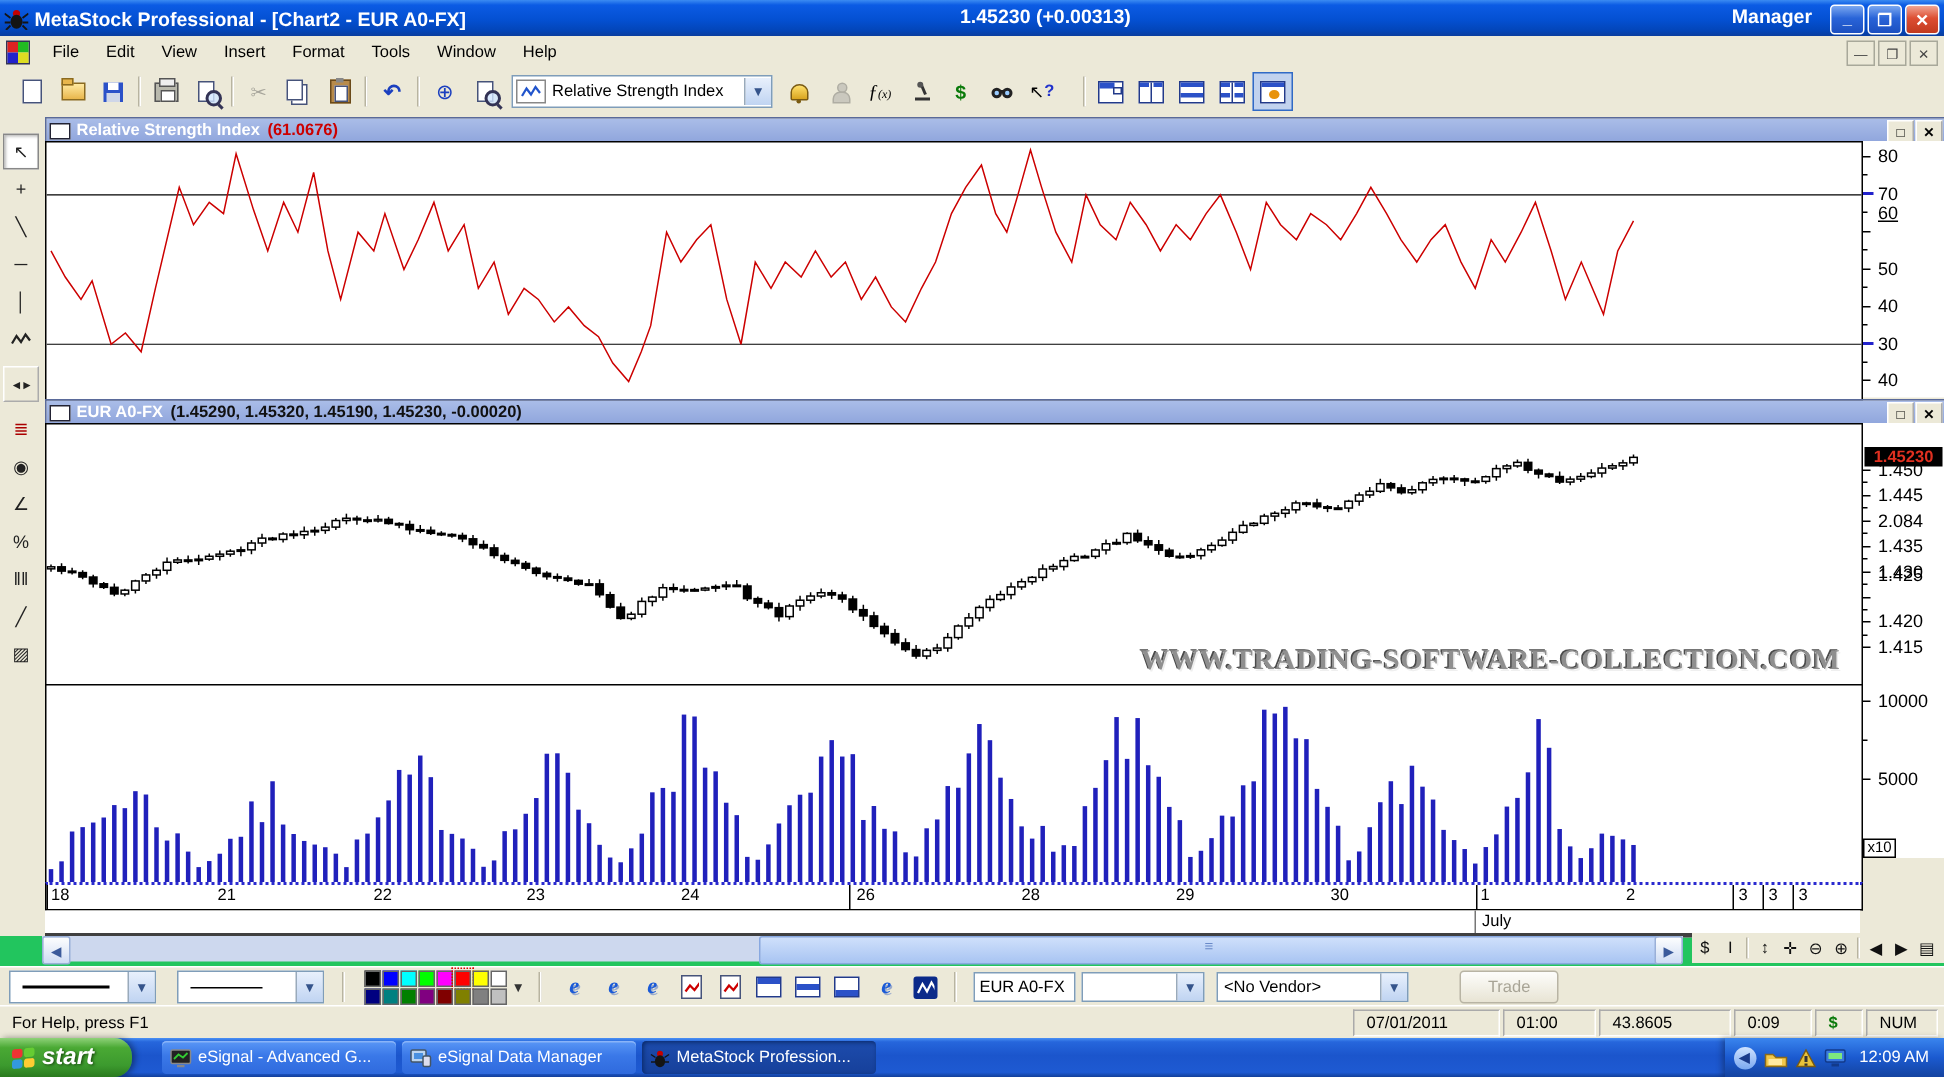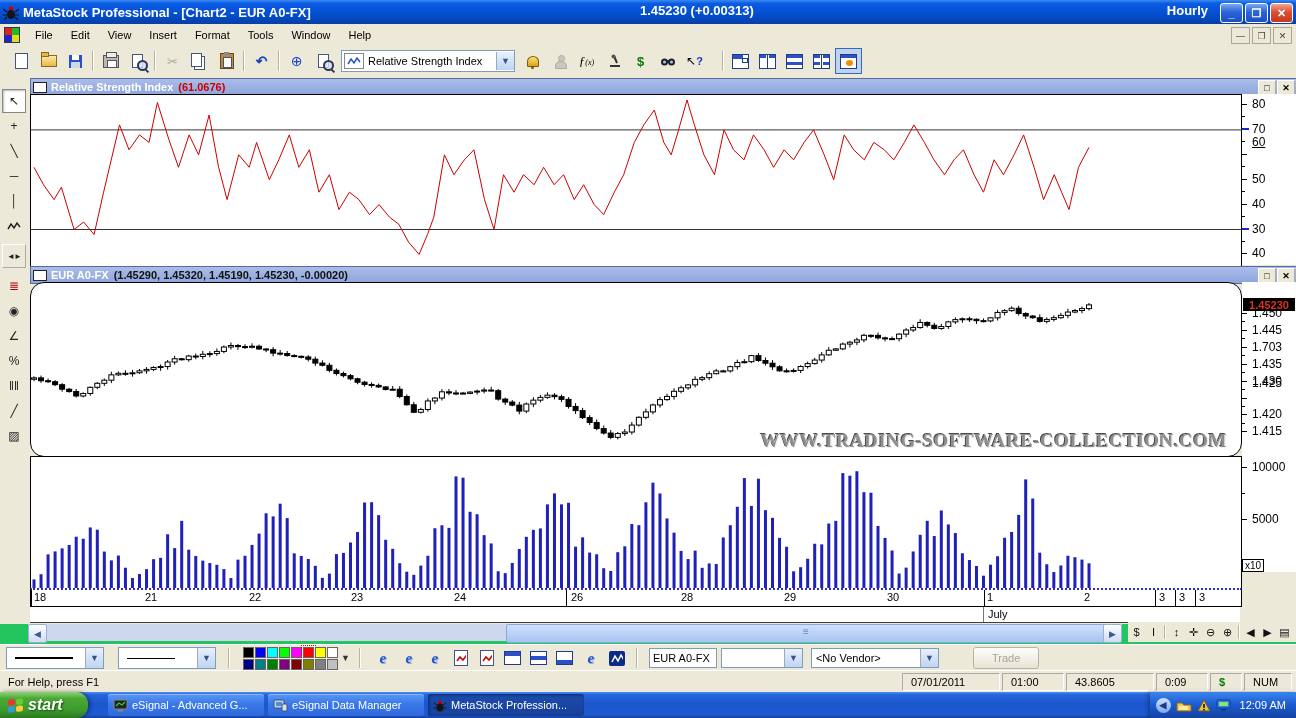--- a/index.html
+++ b/index.html
@@ -89,21 +89,21 @@
   .tick.minor{width:3px;}
   .ticklabel{position:absolute;left:10px;font-size:12px;font-family:"Liberation Sans",sans-serif;}
   .bluedash{position:absolute;left:0;width:7px;height:2px;background:#2222cc;}
   .pricetag{position:absolute;left:1px;width:52px;height:13px;background:#000;color:#e03020;
     font-size:11px;font-weight:bold;display:flex;align-items:center;justify-content:center;}
   .x10box{position:absolute;border:1px solid #000;background:#fff;font-size:10px;padding:0 2px;}
   .watermark{position:absolute;font-family:"Liberation Serif",serif;font-weight:bold;font-size:19px;
     color:#8f8f8f;letter-spacing:.5px;text-shadow:1px 1px 0 #efefef,-1px -1px 0 #4a4a4a;white-space:nowrap;}
   
   .daterow{position:absolute;left:2px;width:1210px;height:16px;background:#fff;border:1px solid #000;border-top:2px dotted #2a2ad0;}
-  .monthrow{position:absolute;left:2px;width:1210px;height:15px;background:#fff;border-bottom:1px solid #404040;}
+  .monthrow{position:absolute;left:2px;width:1210px;height:15px;background:#fff;border-bottom:3px solid #404040;}
   .dlabel{position:absolute;top:1px;font-size:11px;}
   .dsep{position:absolute;top:0;width:1px;height:100%;background:#000;}
   
   .hscrollrow{position:absolute;left:28px;top:624px;width:1094px;height:17px;background:#cdd8ee;}
   .sbarrow{position:absolute;top:0;width:17px;height:17px;background:linear-gradient(180deg,#fdfefe,#cfdcf4);
     border:1px solid #9ab0d8;border-radius:2px;color:#3b5a9b;font-size:9px;display:flex;align-items:center;justify-content:center;}
   .sthumb{position:absolute;top:0;height:17px;background:linear-gradient(180deg,#cfe0fb,#a8c4f2);
     border:1px solid #88a8e0;border-radius:2px;}
   .sthumb:after{content:"≡";color:#6a8ac8;position:absolute;left:50%;top:1px;transform:translateX(-50%);font-size:10px;}
   .stripicons{position:absolute;left:1128px;top:622px;width:168px;height:20px;display:flex;align-items:center;background:#ece9d8;}
@@ -163,21 +163,21 @@
       <span>
         <svg width="16" height="15">
             <circle cx="8" cy="4" r="2.4" fill="#c40000"></circle>
             <ellipse cx="8" cy="9.5" rx="4" ry="4.6" fill="#141414"></ellipse>
             <path d="M4 7 L0 4 M4 10 L0 10 M4 12 L1 15 M12 7 L16 4 M12 10 L16 10 M12 12 L15 15" stroke="#141414" stroke-width="1.2" fill="none"></path>
           </svg>
       </span>
       <span>MetaStock Professional - [Chart2 - EUR A0-FX]</span>
     </div>
     <span class="quote">1.45230 (+0.00313)</span>
-    <span class="period">Hourly</span>
+    <span class="period">Manager</span>
     <div class="winbtns">
       <div class="wbtn">_</div>
       <div class="wbtn">❐</div>
       <div class="wbtn close">✕</div>
     </div>
   </div>
 
   <div class="menubar">
     <div class="docicon">
         <i></i>
@@ -388,21 +388,21 @@
 
     <div class="phdr" style="top:190px;">
       <span class="mini"></span>
       <span>EUR A0-FX</span>
       <span class="hval black">(1.45290, 1.45320, 1.45190, 1.45230, -0.00020)</span>
       <div class="phbtns">
         <div class="phbtn">□</div>
         <div class="phbtn">✕</div>
       </div>
     </div>
-    <div class="plotwrap" style="top:206px;width:1210px;height:173px;border-radius:14px;">
+    <div class="plotwrap" style="top:206px;width:1210px;height:173px;">
       <svg id="price-svg" width="1210" height="173">
           <line x1="3" y1="93.31720482882876" x2="3" y2="98.2454592491867" stroke="#000" stroke-width="1"></line>
           <rect x="0.5" y="94.87826931850984" width="5" height="1.3519999999998475" fill="#fff" stroke="#000" stroke-width="1"></rect>
           <line x1="10.033333333333333" y1="92.55047729375957" x2="10.033333333333333" y2="99.89536318304334" stroke="#000" stroke-width="1"></line>
           <rect x="7.533333333333333" y="94.87826931850984" width="5" height="2.863730814299842" fill="#000" stroke="#000" stroke-width="1"></rect>
           <line x1="17.066666666666666" y1="95.47253849228395" x2="17.066666666666666" y2="100.0356506135839" stroke="#000" stroke-width="1"></line>
           <rect x="14.566666666666666" y="97.74200013280968" width="5" height="1" fill="#000" stroke="#000" stroke-width="1"></rect>
           <line x1="24.1" y1="97.1673214569058" x2="24.1" y2="103.17186735195777" stroke="#000" stroke-width="1"></line>
           <rect x="21.6" y="98.72311006244672" width="5" height="2.9648555441544886" fill="#000" stroke="#000" stroke-width="1"></rect>
           <line x1="31.133333333333333" y1="100.14515608772408" x2="31.133333333333333" y2="108.6780624659435" stroke="#000" stroke-width="1"></line>
@@ -703,21 +703,21 @@
       <div class="watermark" style="right:14px;bottom:4px;">WWW.TRADING-SOFTWARE-COLLECTION.COM</div>
     </div>
     <div class="axisstrip" id="price-axis" style="top:206px;height:173px;">
         <div class="tick" style="top: 31px;"></div>
         <div class="ticklabel" style="top: 24px;">1.450</div>
         <div class="tick minor" style="top: 39.45px;"></div>
         <div class="tick" style="top: 47.9px;"></div>
         <div class="ticklabel" style="top: 40.9px;">1.445</div>
         <div class="tick minor" style="top: 56.35px;"></div>
         <div class="tick" style="top: 64.8px;"></div>
-        <div class="ticklabel" style="top: 57.8px;">1.703</div>
+        <div class="ticklabel" style="top: 57.8px;">2.084</div>
         <div class="tick minor" style="top: 73.25px;"></div>
         <div class="tick" style="top: 81.7px;"></div>
         <div class="ticklabel" style="top: 74.7px;">1.435</div>
         <div class="tick minor" style="top: 90.15px;"></div>
         <div class="tick" style="top: 98.6px;"></div>
         <div class="ticklabel" style="top: 91.6px;">1.430</div>
         <div class="tick minor" style="top: 107.05px;"></div>
         <div class="tick" style="top: 115.5px;"></div>
         <div class="ticklabel" style="top: 94px;">1.425</div>
         <div class="tick minor" style="top: 123.95px;"></div>

